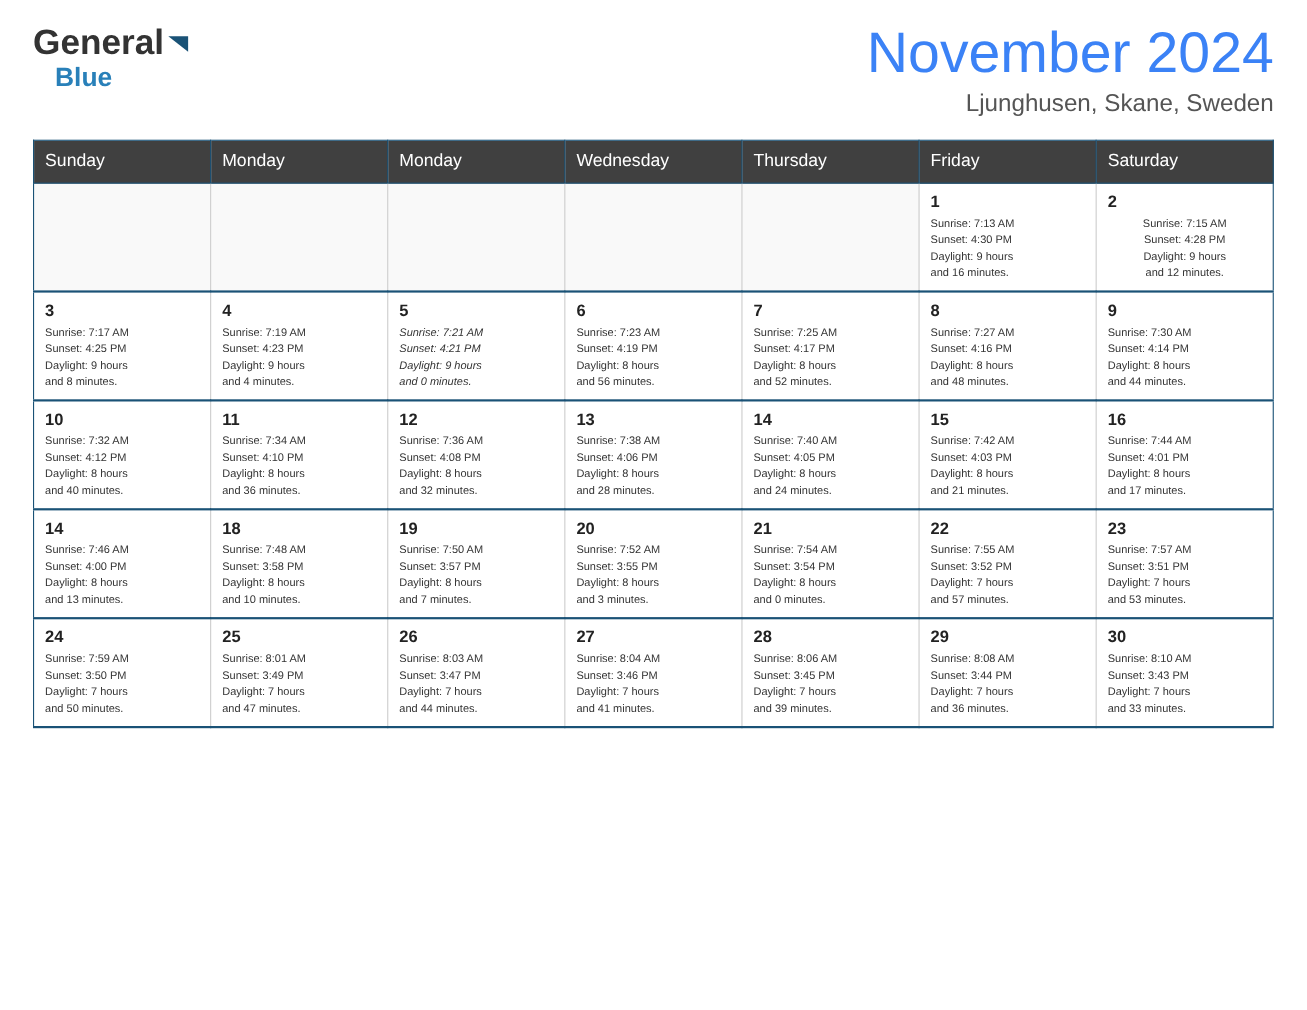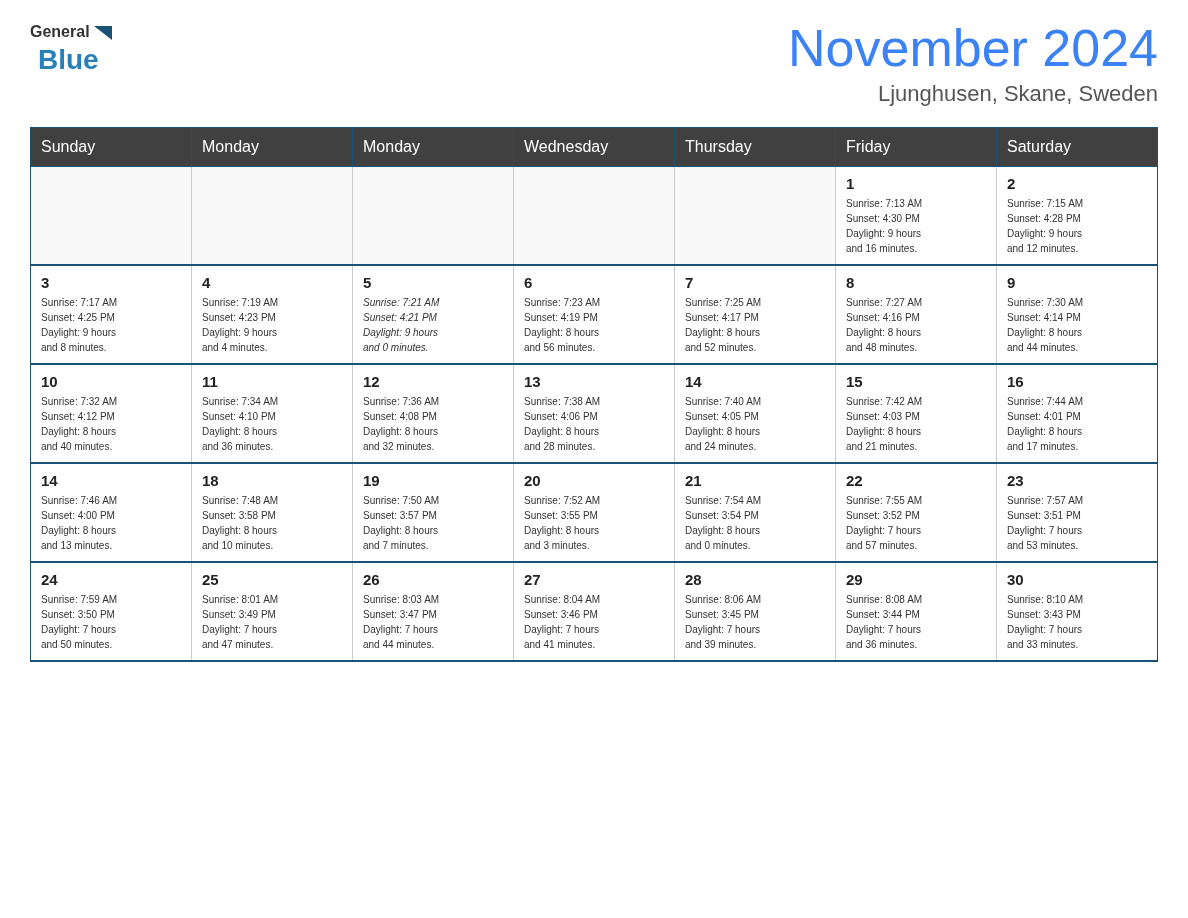--- a/index.html
+++ b/index.html
@@ -92,26 +92,26 @@
       border-bottom: 2px solid #1a5276;
     }
   </style>
 </head>
 <body>
 
 <div class="header">
   <div class="logo">
     <div class="logo-block">
       <div class="logo-row1">
-        <span style="font-size:16px;font-weight:bold;color:#333;">General</span>
+        <span style="font-size:32px;font-weight:bold;color:#333;">General</span>
         <svg width="22" height="22" viewBox="0 0 22 22" style="margin-left:2px;margin-top:2px;">
           <polygon points="2,4 20,4 20,18" fill="#1a5276"></polygon>
         </svg>
       </div>
-      <span style="font-size:28px;font-weight:bold;color:#2980b9;margin-left:8px;">Blue</span>
+      <span style="font-size:24px;font-weight:bold;color:#2980b9;margin-left:20px;">Blue</span>
     </div>
   </div>
   <div class="title-block">
     <div class="calendar-title">November 2024</div>
     <div class="calendar-subtitle">Ljunghusen, Skane, Sweden</div>
   </div>
 </div>
 
 <table>
   <thead>
@@ -134,21 +134,21 @@
         <td class="empty-cell"></td>
         <td>
           <span class="day-number">1</span>
           <div class="day-info" style="white-space: pre-line;">Sunrise: 7:13 AM
 Sunset: 4:30 PM
 Daylight: 9 hours
 and 16 minutes.</div>
         </td>
         <td>
           <span class="day-number">2</span>
-          <div class="day-info" style="white-space: pre-line;">Sunrise: 7:15 AM
+          <div class="day-info" style="white-space: pre-line; text-align: center;">Sunrise: 7:15 AM
 Sunset: 4:28 PM
 Daylight: 9 hours
 and 12 minutes.</div>
         </td>
       </tr>
       <tr>
         <td>
           <span class="day-number">3</span>
           <div class="day-info" style="white-space: pre-line;">Sunrise: 7:17 AM
 Sunset: 4:25 PM

